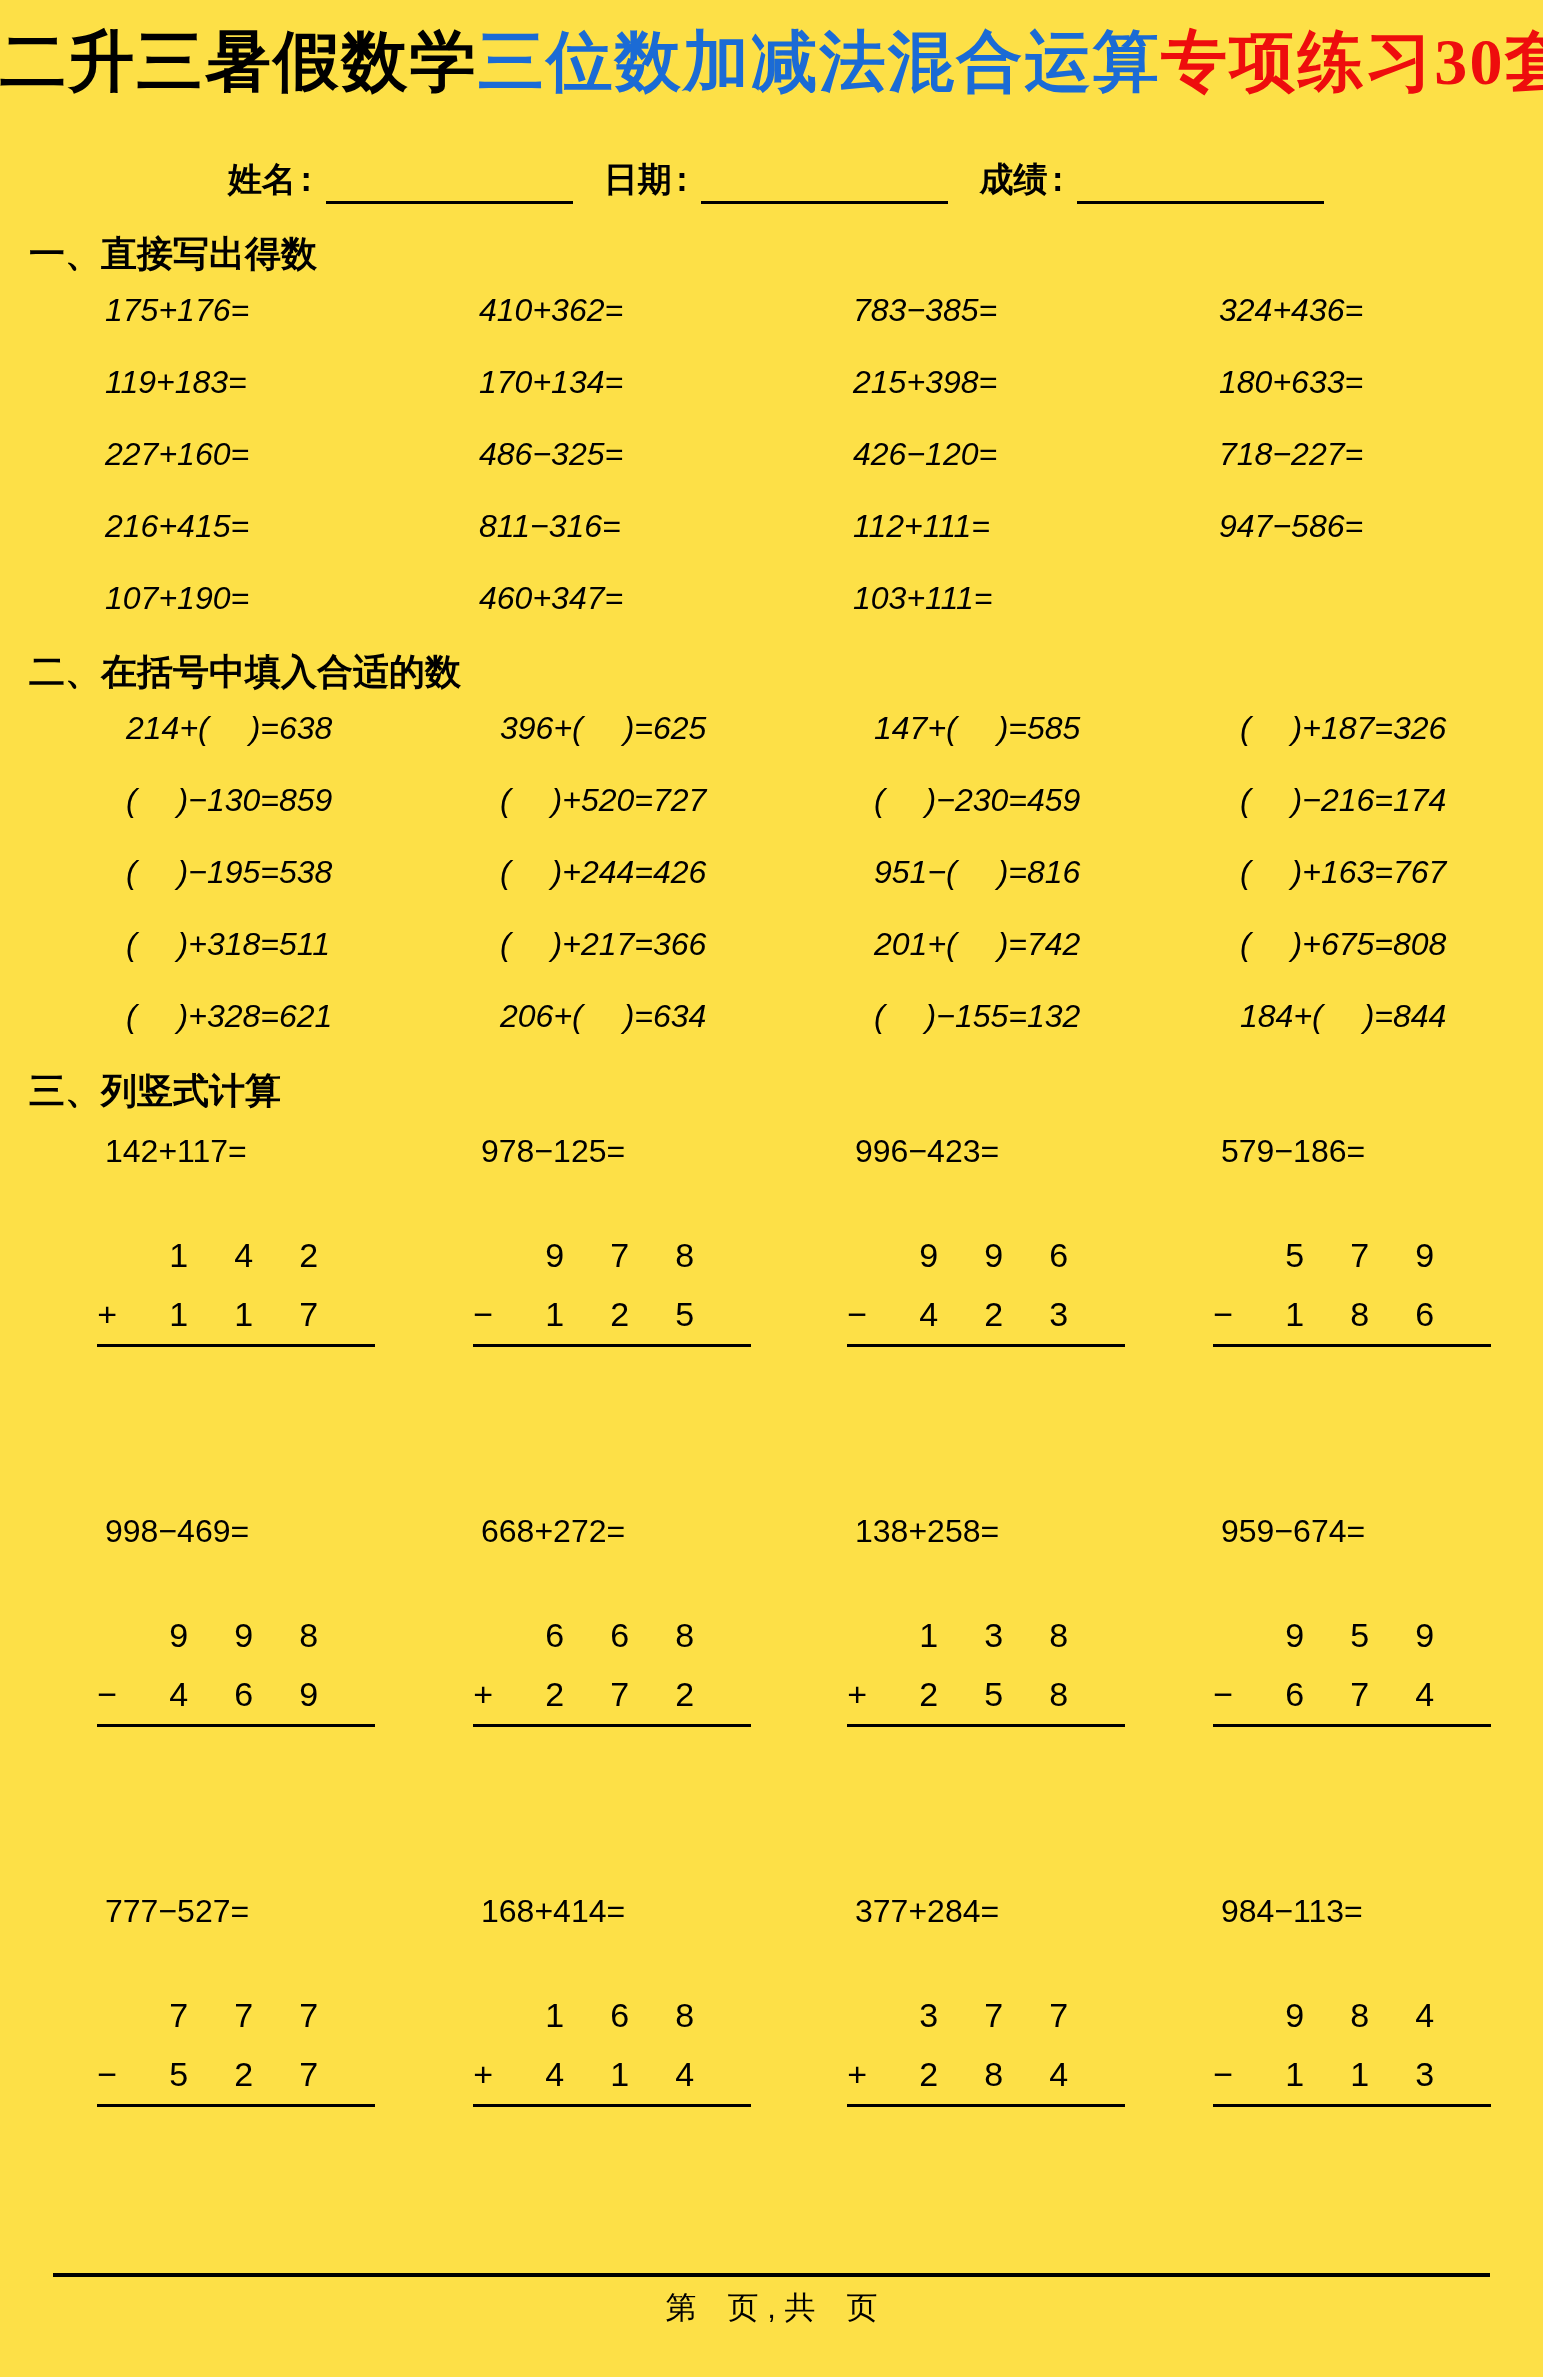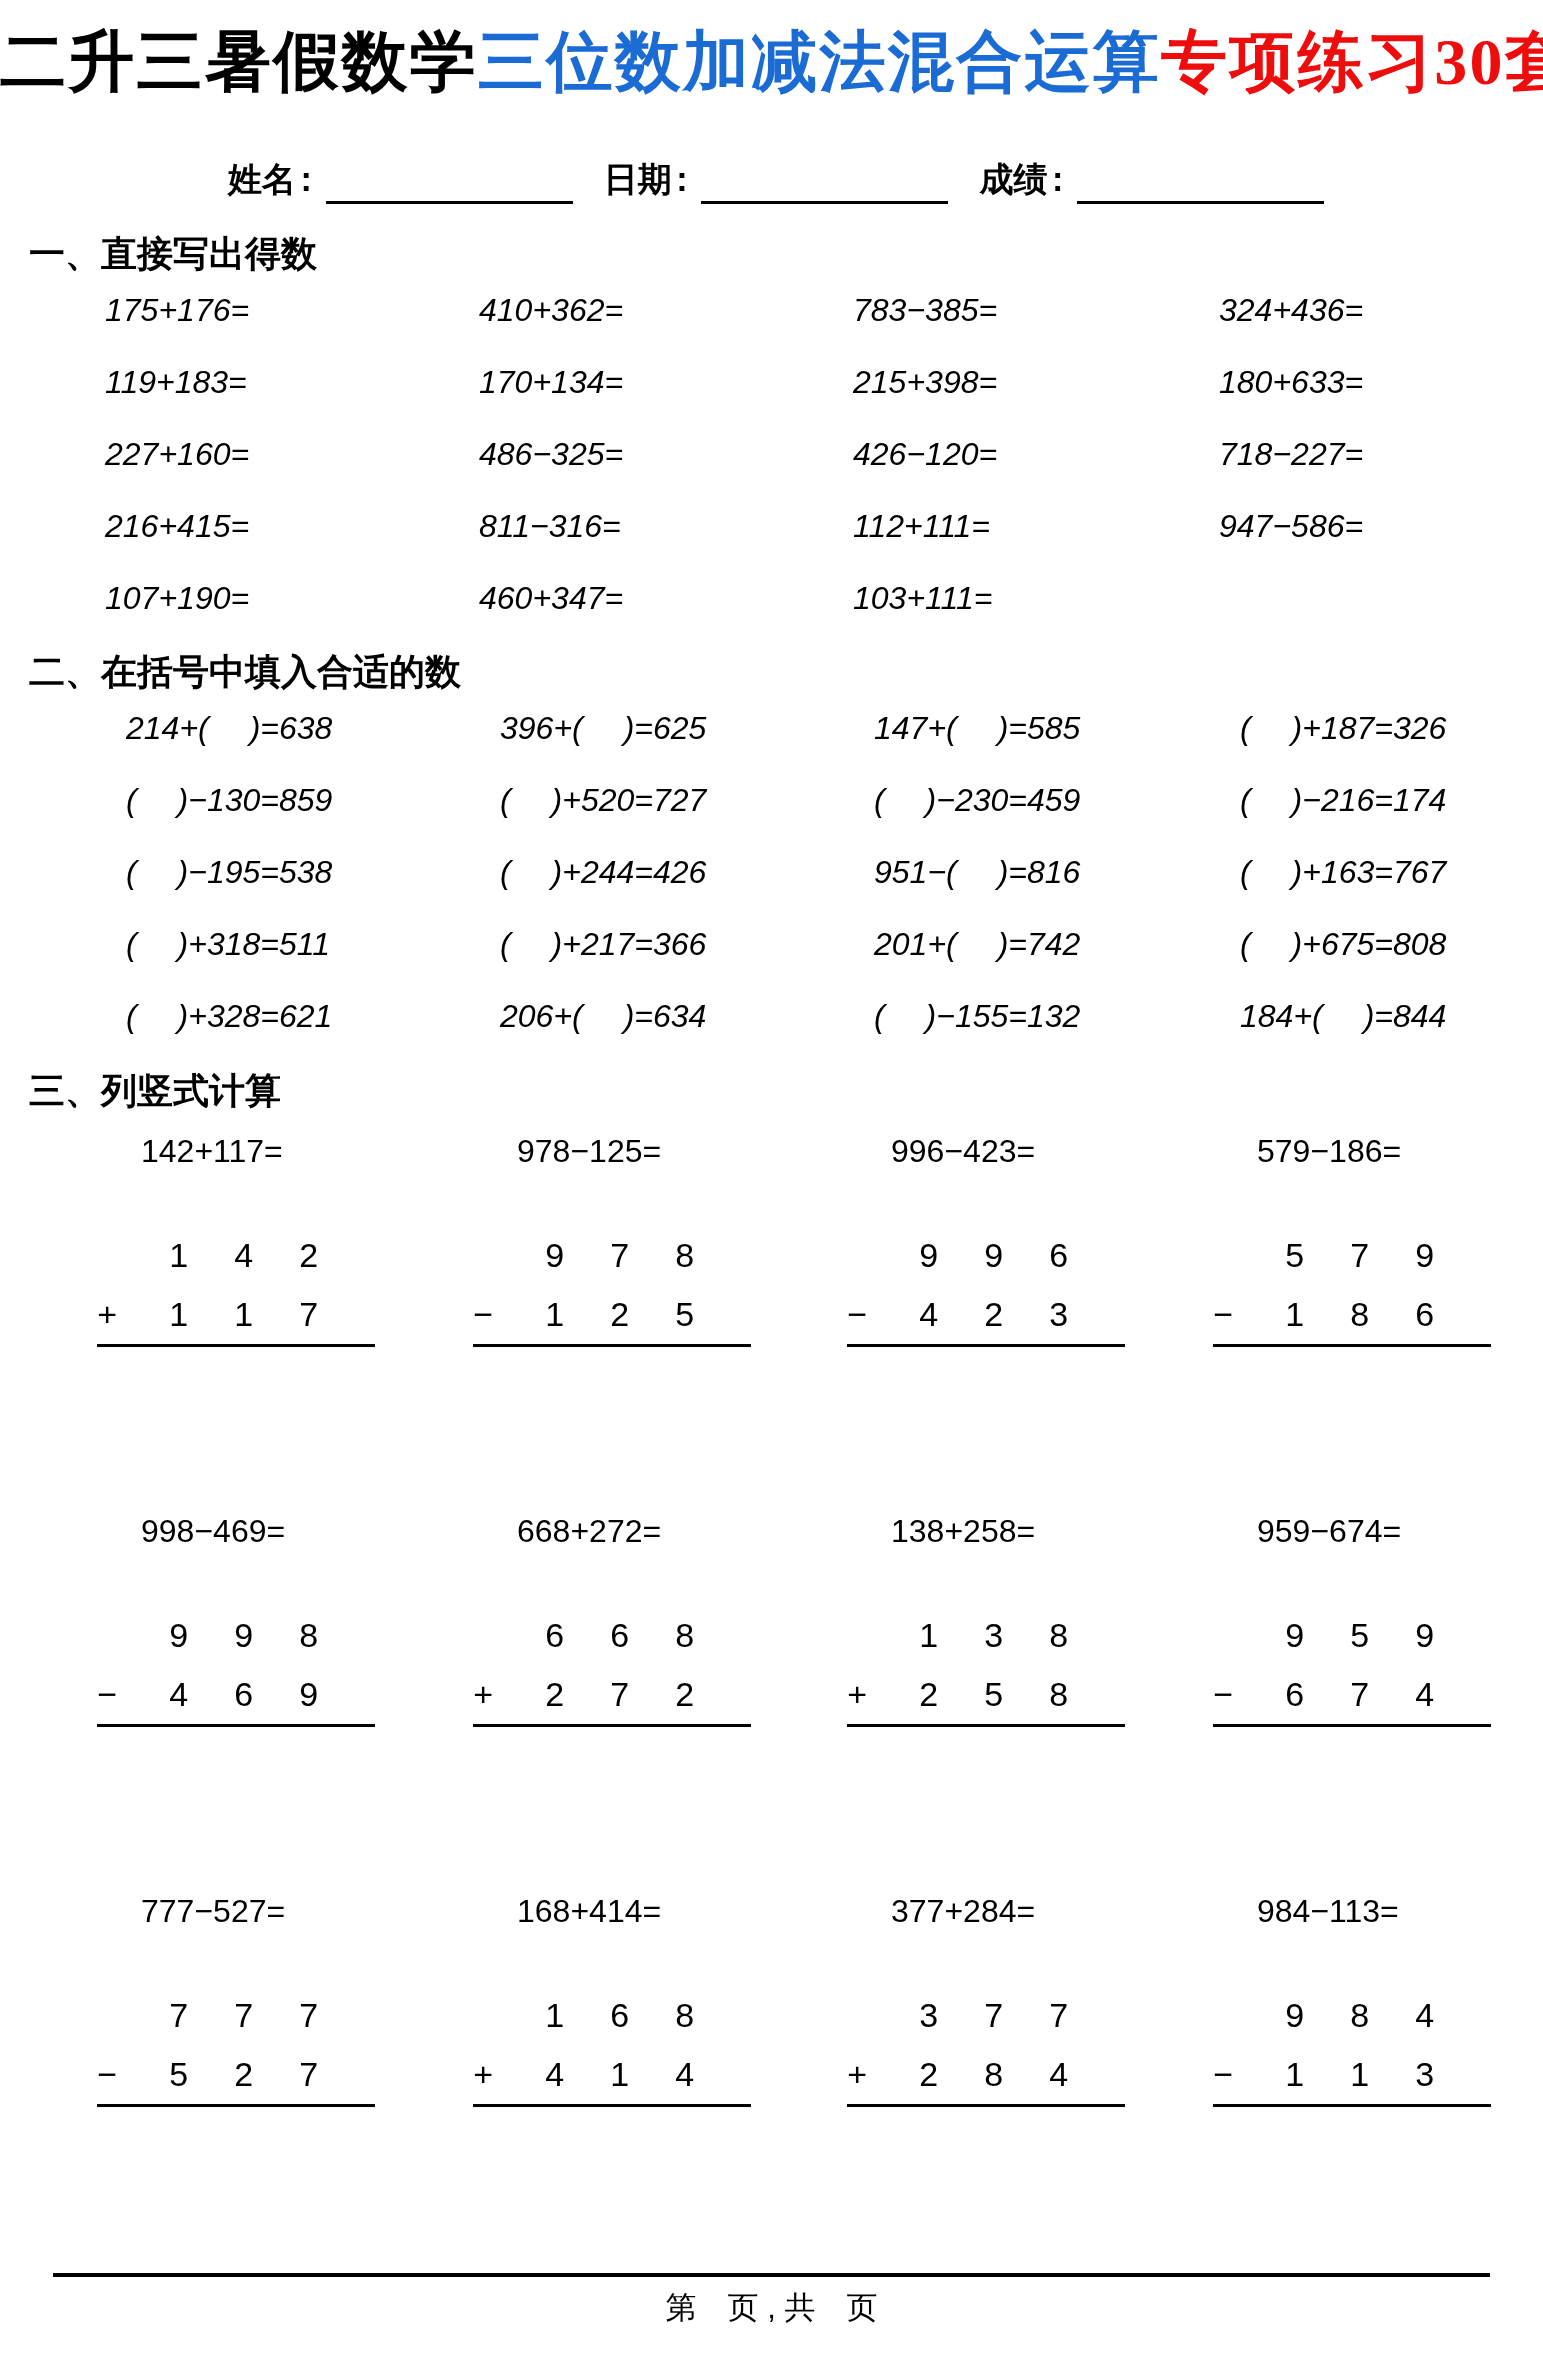--- a/index.html
+++ b/index.html
@@ -1,17 +1,17 @@
 <!DOCTYPE html>
 <html style="font-size:12.4px"><head>
 <meta charset="utf-8">
 <style>
   html,body { margin:0; padding:0; background:#e8e8e8; }
   .page {
-    position:relative; width:1543px; height:2377px; background:#ffffff;
+    position:relative; width:1543px; height:2377px; background:#fde047;
     font-family:"Liberation Sans", sans-serif; color:#000; overflow:hidden;
   }
   
   .title {
     position:absolute; top:17px; left:0; right:0; text-align:center;
     font-family:"Liberation Serif", serif; font-weight:bold;
     font-size:66px; letter-spacing:2.3px; white-space:nowrap;
   }
   
   .meta-row {
@@ -40,21 +40,21 @@
   .grid1 { top:292px;  grid-auto-rows:72px; }
   .grid2 { top:710px;  grid-auto-rows:72px;margin-left:21px; }
   .problem-cell { white-space:nowrap;font-style:italic; }
   
   .vgrid {
     position:absolute; left:105px; top:1133px;
     display:grid; grid-template-columns:376px 374px 366px auto;
     grid-auto-rows:380px;
   }
   .vblock { position:relative; }
-  .vlabel { font-size:32px; line-height:37px; white-space:nowrap;margin-left:36px; }
+  .vlabel { font-size:32px; line-height:37px; white-space:nowrap; }
   .vtable {
     position:absolute; top:93px; left:-7.7px; width:278px;
     border-bottom:3.9px solid #000;
   }
   .vrow {
     display:grid; grid-template-columns:49px 65px 65px 65px;
     height:59px; line-height:59px; font-size:34px;
   }
   .vop { text-align:left; }
   .vd  { text-align:center; }

